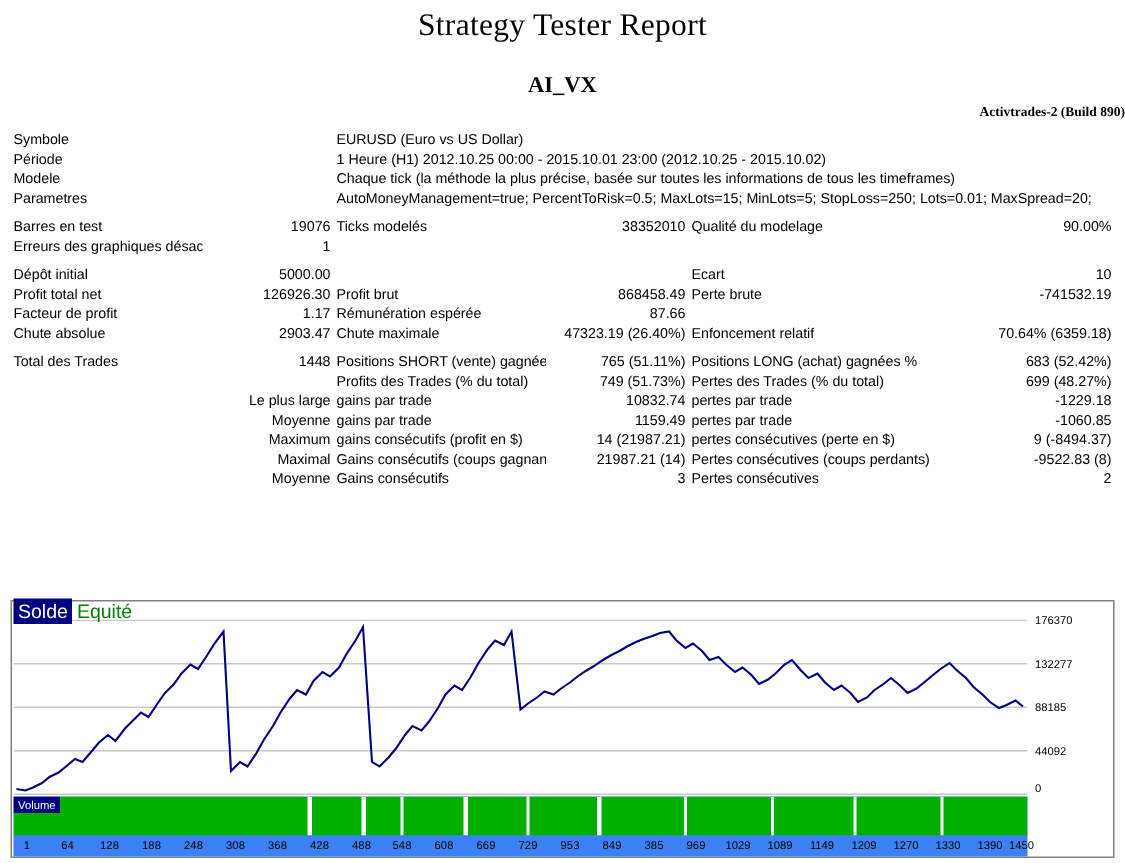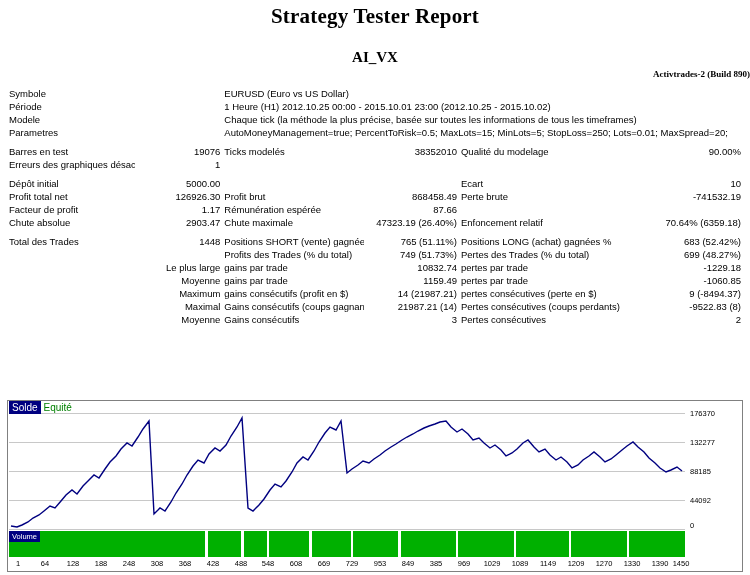--- a/index.html
+++ b/index.html
@@ -12,21 +12,21 @@
     font-size: 10px;
     color: #000000;
     overflow: hidden;
   }
   .page { position: relative; width: 750px; height: 575px; }
 
   
   .title {
     text-align: center;
     font-family: "Liberation Serif", serif;
-    font-weight: bold;
+    font-weight: normal;
     font-size: 21px;
     margin-top: 4px;
     letter-spacing: 0.2px;
   }
   .subtitle {
     text-align: center;
     font-family: "Liberation Serif", serif;
     font-weight: bold;
     font-size: 15px;
     margin-top: 20px;
@@ -74,21 +74,21 @@
     height: 172px;
     border: 1px solid #808080;
     background: #ffffff;
   }
   .chart-legend {
     position: absolute;
     left: 1px; top: 1px;
     height: 11px;
     display: flex;
     align-items: center;
-    font-size: 10px;
+    font-size: 13px;
     white-space: nowrap;
     z-index: 5;
   }
   .legend-solde {
     background: #000080;
     color: #ffffff;
     padding: 1px 3px;
     margin-right: 3px;
   }
   .legend-equite { color: #008000; margin-right: 4px; }
@@ -117,22 +117,22 @@
     left: 4px;
     text-align: left;
     white-space: nowrap;
   }
 
   .volwrap {
     position: absolute;
     left: 1px;
     top: 130px;
     width: 676px;
-    height: 26px;
-    background: #f0abfc;
+    height: 40px;
+    background: #3b82f6;
     overflow: hidden;
   }
   .vol-label {
     position: absolute;
     left: 0; top: 0;
     background: #000080;
     color: #ffffff;
     font-size: 7.5px;
     padding: 1px 3px;
     z-index: 4;

